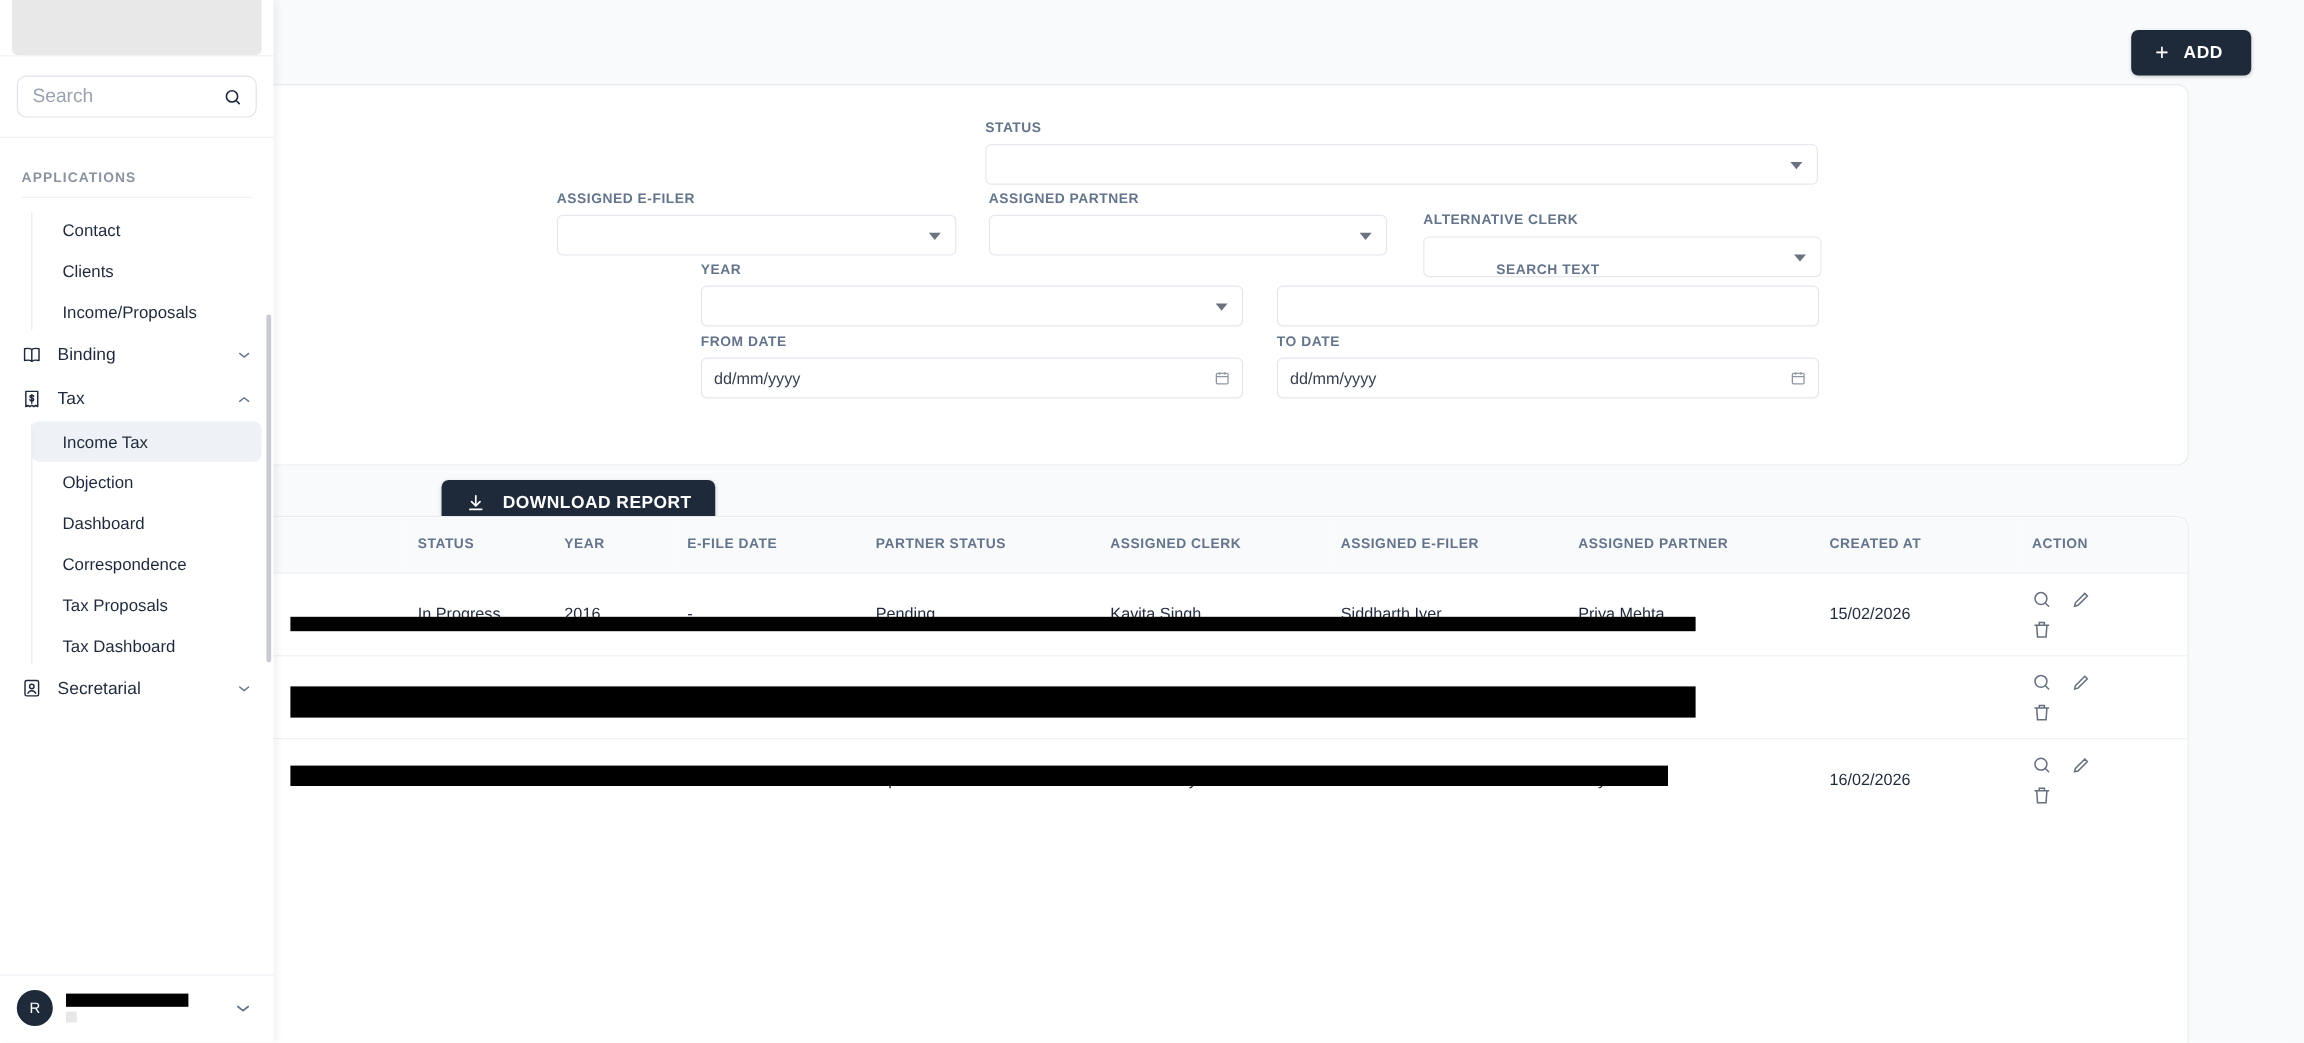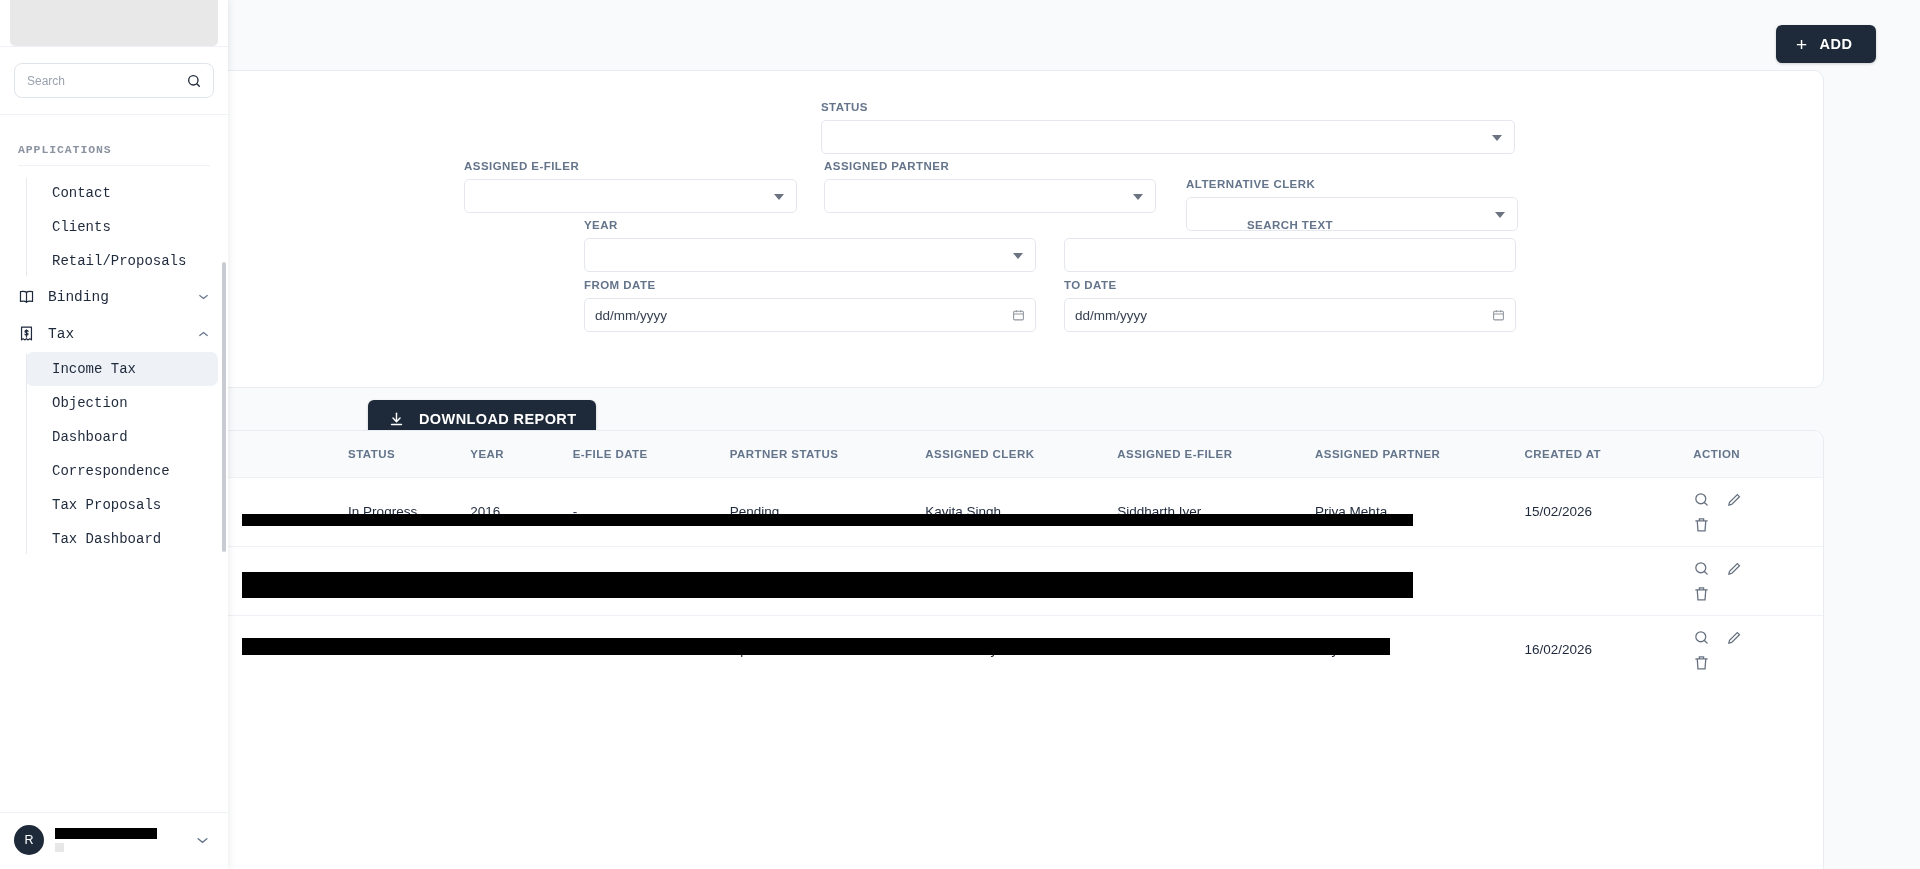--- a/index.html
+++ b/index.html
@@ -111,25 +111,25 @@
   }
   .sb-search-wrap {
     border-top: 1px solid #eef1f5; border-bottom: 1px solid #eef1f5;
     padding: 16px 14px;
   }
   .sb-search {
     height: 35px; border: 1px solid #dfe4ea; border-radius: 8px;
     display: flex; align-items: center; padding: 0 12px;
     position: relative;
   }
-  .sb-search .ph { color: #9aa3af; font-size: 12px; }
+  .sb-search .ph { color: #9aa3af; font-size: 16px; }
   .sb-search .mag { position: absolute; right: 11px; top: 9px; }
 
   .sb-scroll {
-    flex: 1; overflow: hidden; position: relative; padding-top: 28px; font-family: Liberation Mono, monospace;
+    flex: 1; overflow: hidden; position: relative; padding-top: 28px;
   }
   .sb-scrollbar {
     position: absolute; right: 2px; top: 147px; width: 4px; height: 290px;
     background: #c8ccd2; border-radius: 3px; z-index: 5;
   }
   .sb-section-title {
     font-size: 11.5px; font-weight: 700; letter-spacing: .9px;
     color: #8b93a1; padding: 0 18px 9px 18px; text-transform: uppercase;
   }
   .sb-divider { height: 1px; background: #eef1f5; margin: 0 18px 10px 18px; }
@@ -386,21 +386,21 @@
     </div>
 
     <div class="sb-scroll">
       <div class="sb-scrollbar"></div>
       <div class="sb-section-title">APPLICATIONS</div>
       <div class="sb-divider"></div>
       <div id="sb-groups">
           <div class="sb-sub-group">
             <div class="sb-sub">Contact</div>
             <div class="sb-sub">Clients</div>
-            <div class="sb-sub">Retail/Proposals</div>
+            <div class="sb-sub">Income/Proposals</div>
           </div>
           <div class="sb-item">
             <svg width="17" height="17" viewBox="0 0 24 24" fill="none" stroke="#1e293b" stroke-width="1.7" stroke-linecap="round" stroke-linejoin="round">
               <path d="M12 6C10 4.5 6.5 4.5 3.5 5.2V19c3-0.7 6.5-0.7 8.5 0.8"></path>
               <path d="M12 6c2-1.5 5.5-1.5 8.5-0.8V19c-3-0.7-6.5-0.7-8.5 0.8"></path>
               <path d="M12 6v13.8"></path>
             </svg>
             <span class="lbl">Binding</span>
             <svg class="chev" viewBox="0 0 12 8" fill="none" stroke="#64748b" stroke-width="1.6" stroke-linecap="round">
               <path d="M1 2l5 4 5-4"></path>
@@ -416,20 +416,31 @@
               <path d="M1 6l5-4 5 4"></path>
             </svg>
           </div>
           <div class="sb-sub-group">
             <div class="sb-sub active">Income Tax</div>
             <div class="sb-sub">Objection</div>
             <div class="sb-sub">Dashboard</div>
             <div class="sb-sub">Correspondence</div>
             <div class="sb-sub">Tax Proposals</div>
             <div class="sb-sub">Tax Dashboard</div>
+          </div>
+          <div class="sb-item">
+            <svg width="17" height="17" viewBox="0 0 24 24" fill="none" stroke="#1e293b" stroke-width="1.7" stroke-linecap="round" stroke-linejoin="round">
+              <rect x="4" y="3" width="16" height="18" rx="2"></rect>
+              <circle cx="12" cy="10" r="2.6"></circle>
+              <path d="M7.5 18c.9-2 2.6-3 4.5-3s3.6 1 4.5 3"></path>
+            </svg>
+            <span class="lbl">Secretarial</span>
+            <svg class="chev" viewBox="0 0 12 8" fill="none" stroke="#64748b" stroke-width="1.6" stroke-linecap="round">
+              <path d="M1 2l5 4 5-4"></path>
+            </svg>
           </div>
         </div>
     </div>
 
     <div class="sb-footer">
       <div class="avatar">
         <span>R</span>
       </div>
       <div>
         <div class="fname-redact"></div>

